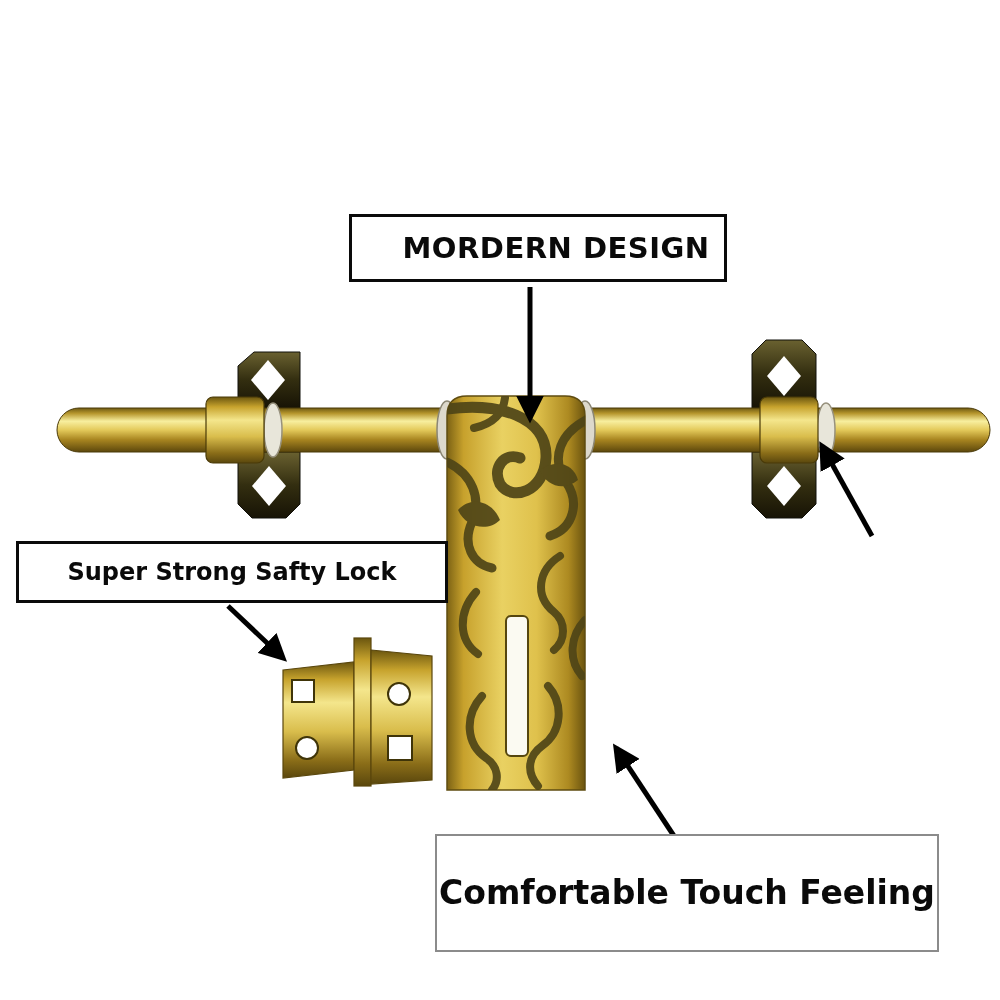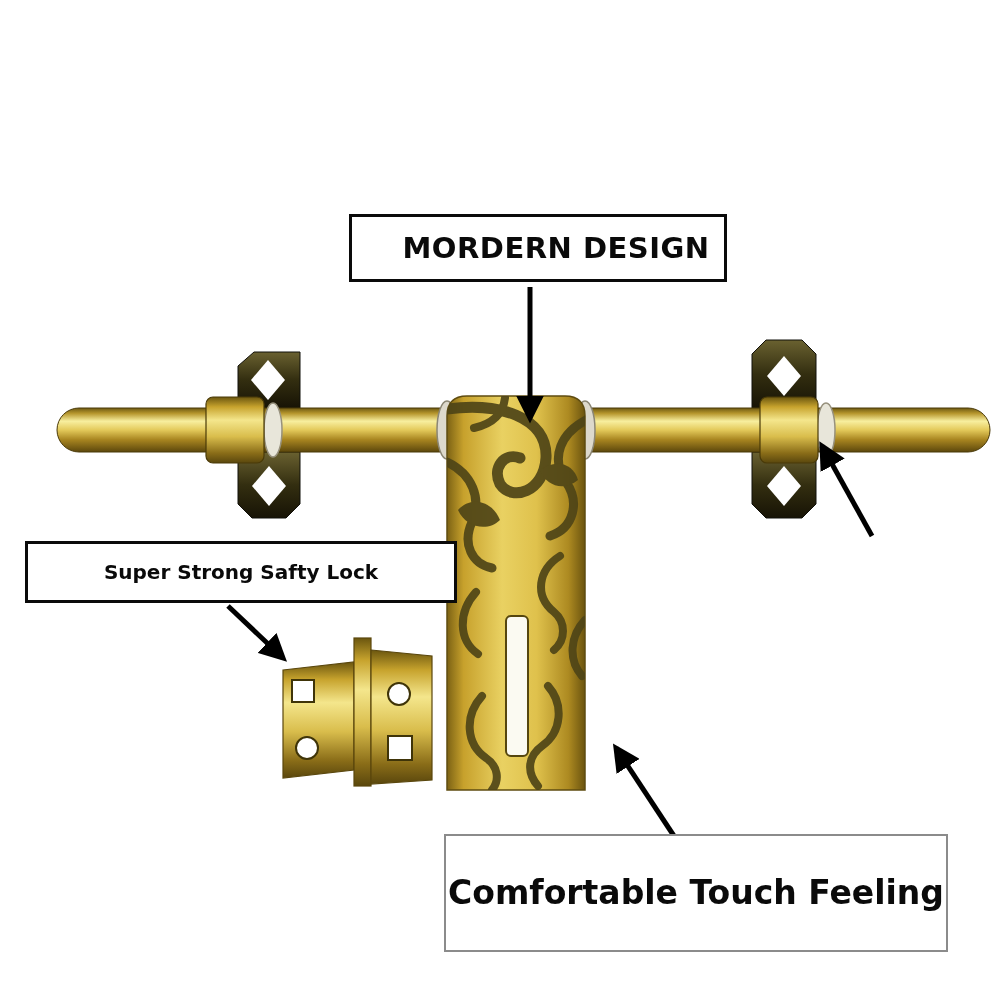--- a/index.html
+++ b/index.html
@@ -7,23 +7,23 @@
     position:relative;width:1000px;height:1000px;background:#ffffff;
     font-family:"DejaVu Sans","Liberation Sans",sans-serif;overflow:hidden;
   }
   #art{position:absolute;left:0;top:0;}
   .callout{
     position:absolute;background:#ffffff;border:3px solid #0a0a0a;
     display:flex;align-items:center;justify-content:center;
     font-weight:bold;color:#0a0a0a;text-align:center;box-sizing:border-box;
   }
   .lbl-modern{left:349px;top:214px;width:378px;height:68px;font-size:29px;letter-spacing:.5px;padding-left:36px;}
-  .lbl-safety{left:25px;top:541px;width:432px;height:62px;font-size:20px;}
+  .lbl-safety{left:16px;top:541px;width:432px;height:62px;font-size:24px;}
   .lbl-comfort{
-    left:444px;top:834px;width:504px;height:118px;border:2px solid #8b8b8b;
+    left:435px;top:834px;width:504px;height:118px;border:2px solid #8b8b8b;
     font-size:33px;flex-direction:column;line-height:1.45;
   }
   .lbl-material{
     position:absolute;left:642px;top:534px;width:350px;text-align:center;
     font-weight:bold;color:#0a0a0a;font-size:23.5px;line-height:1.24;
   }
 </style>
 </head>
 <body>
 

